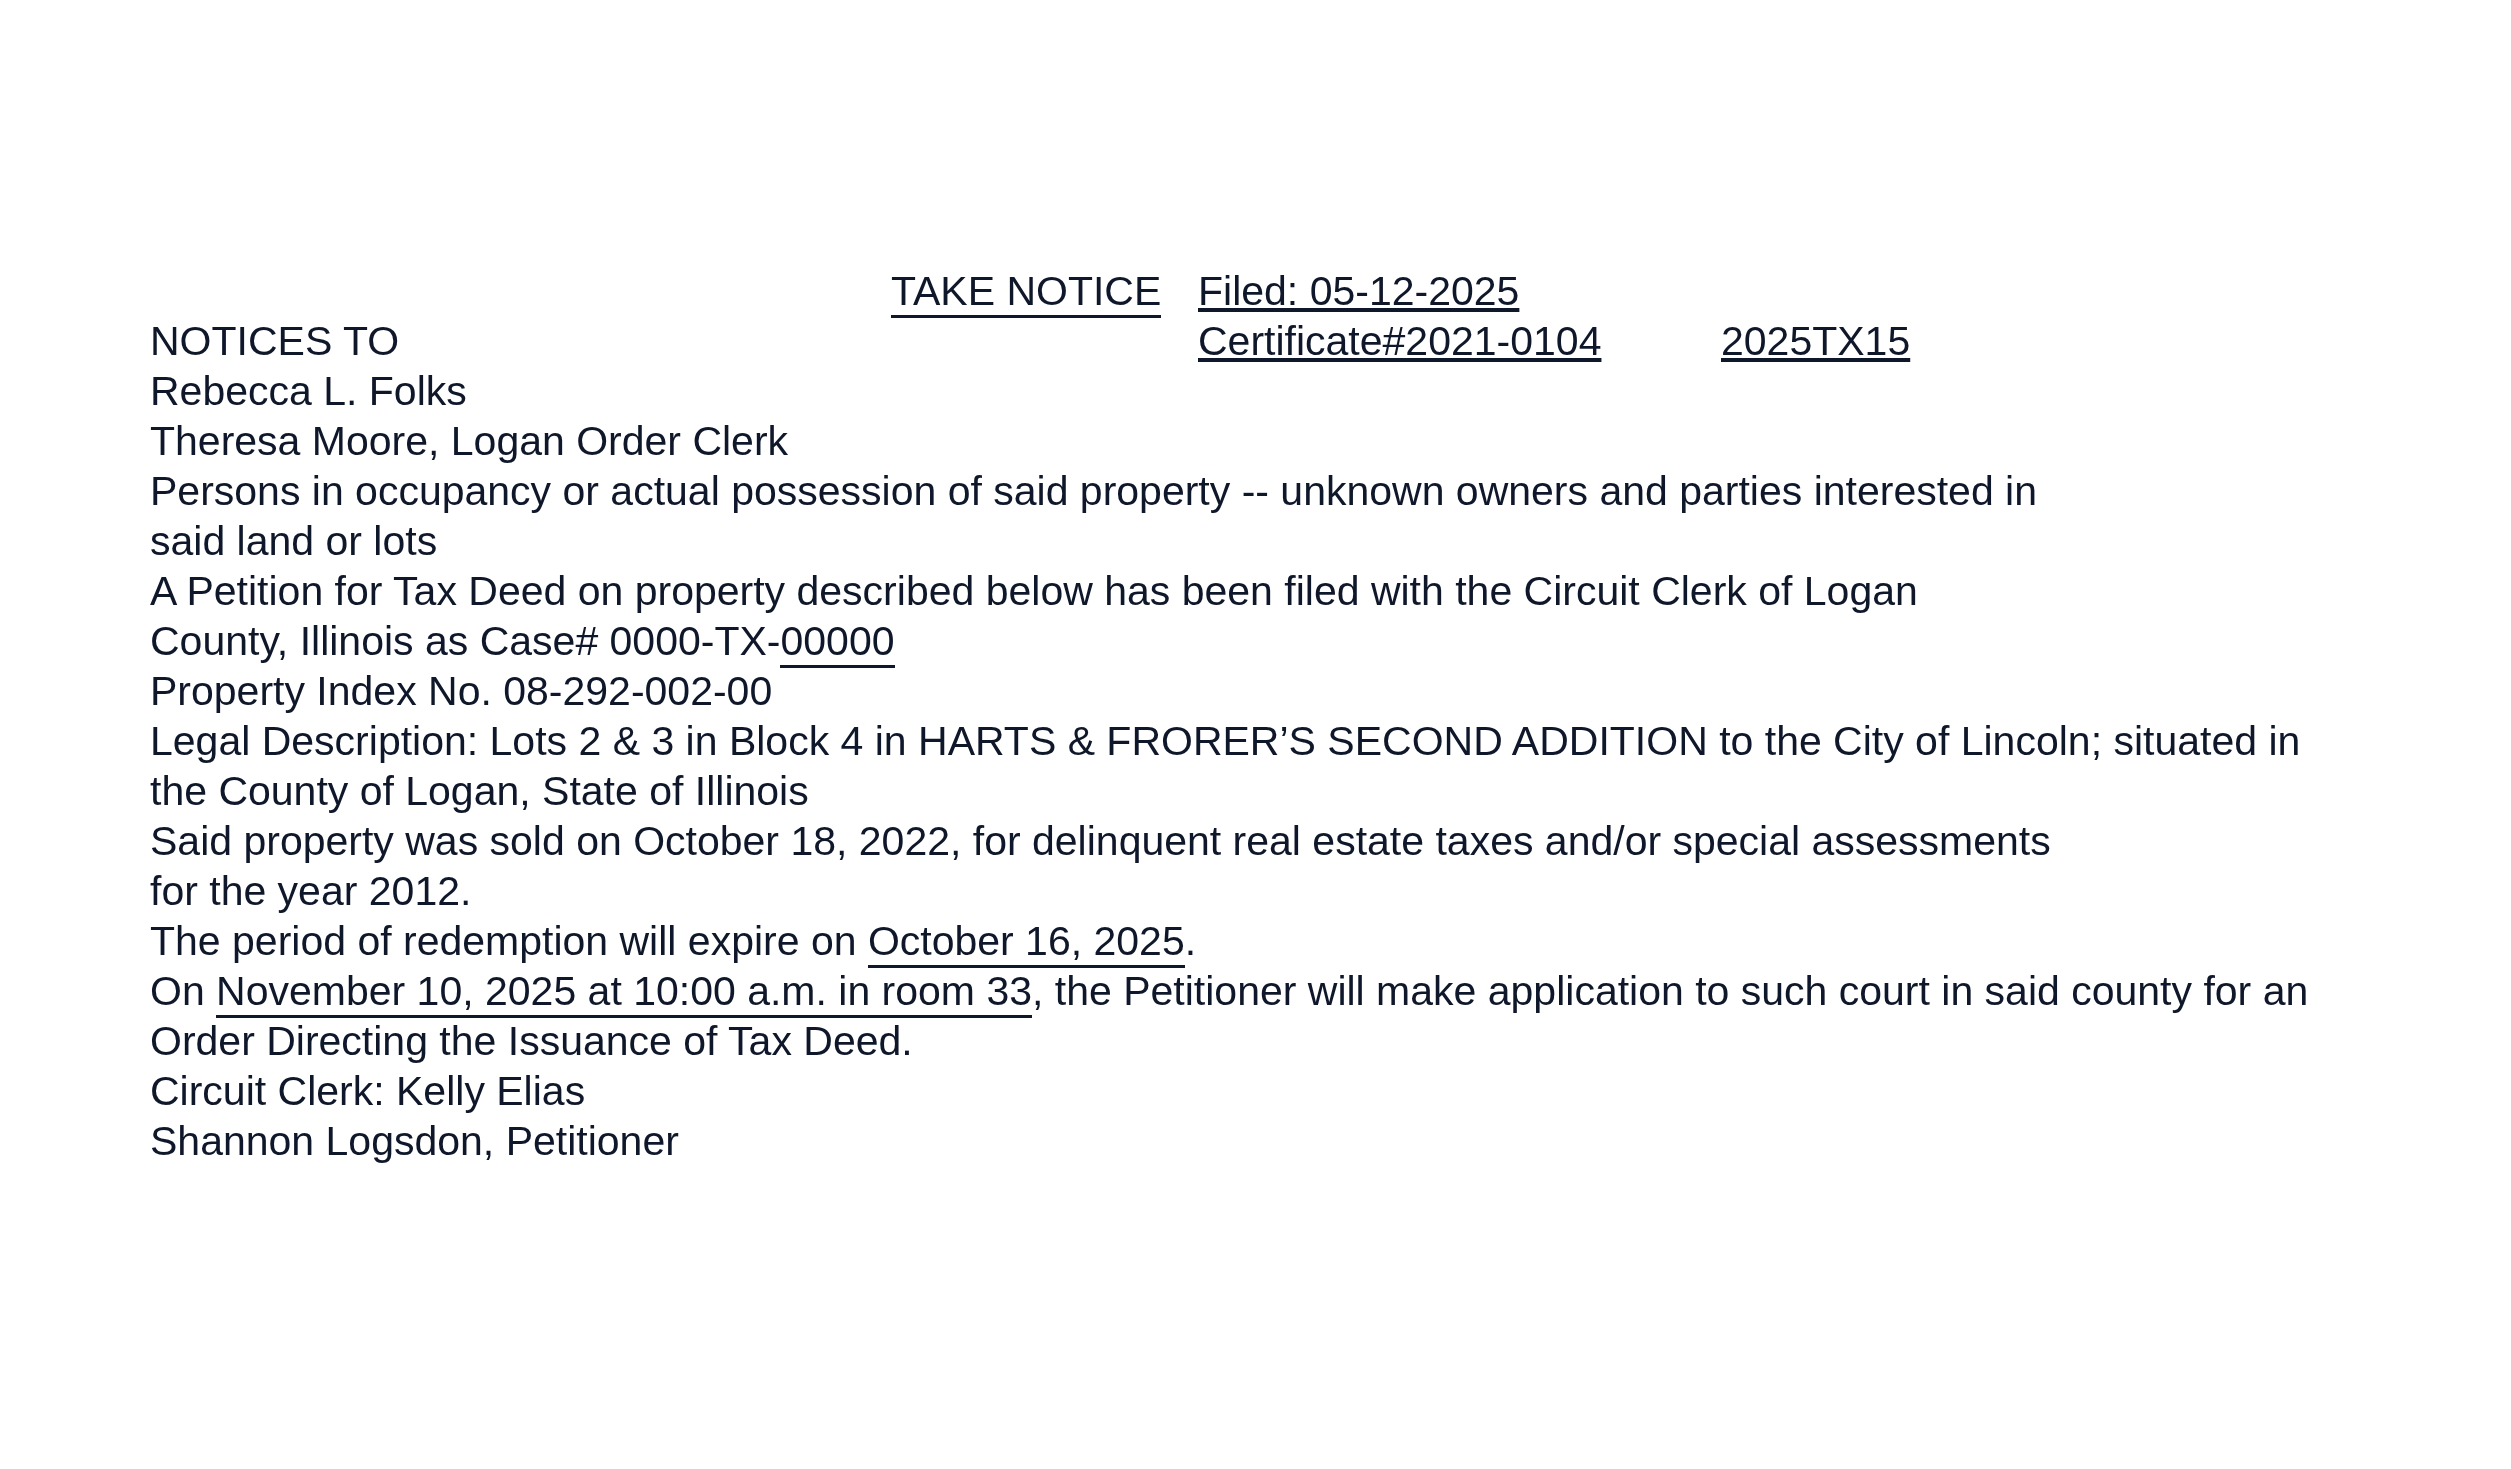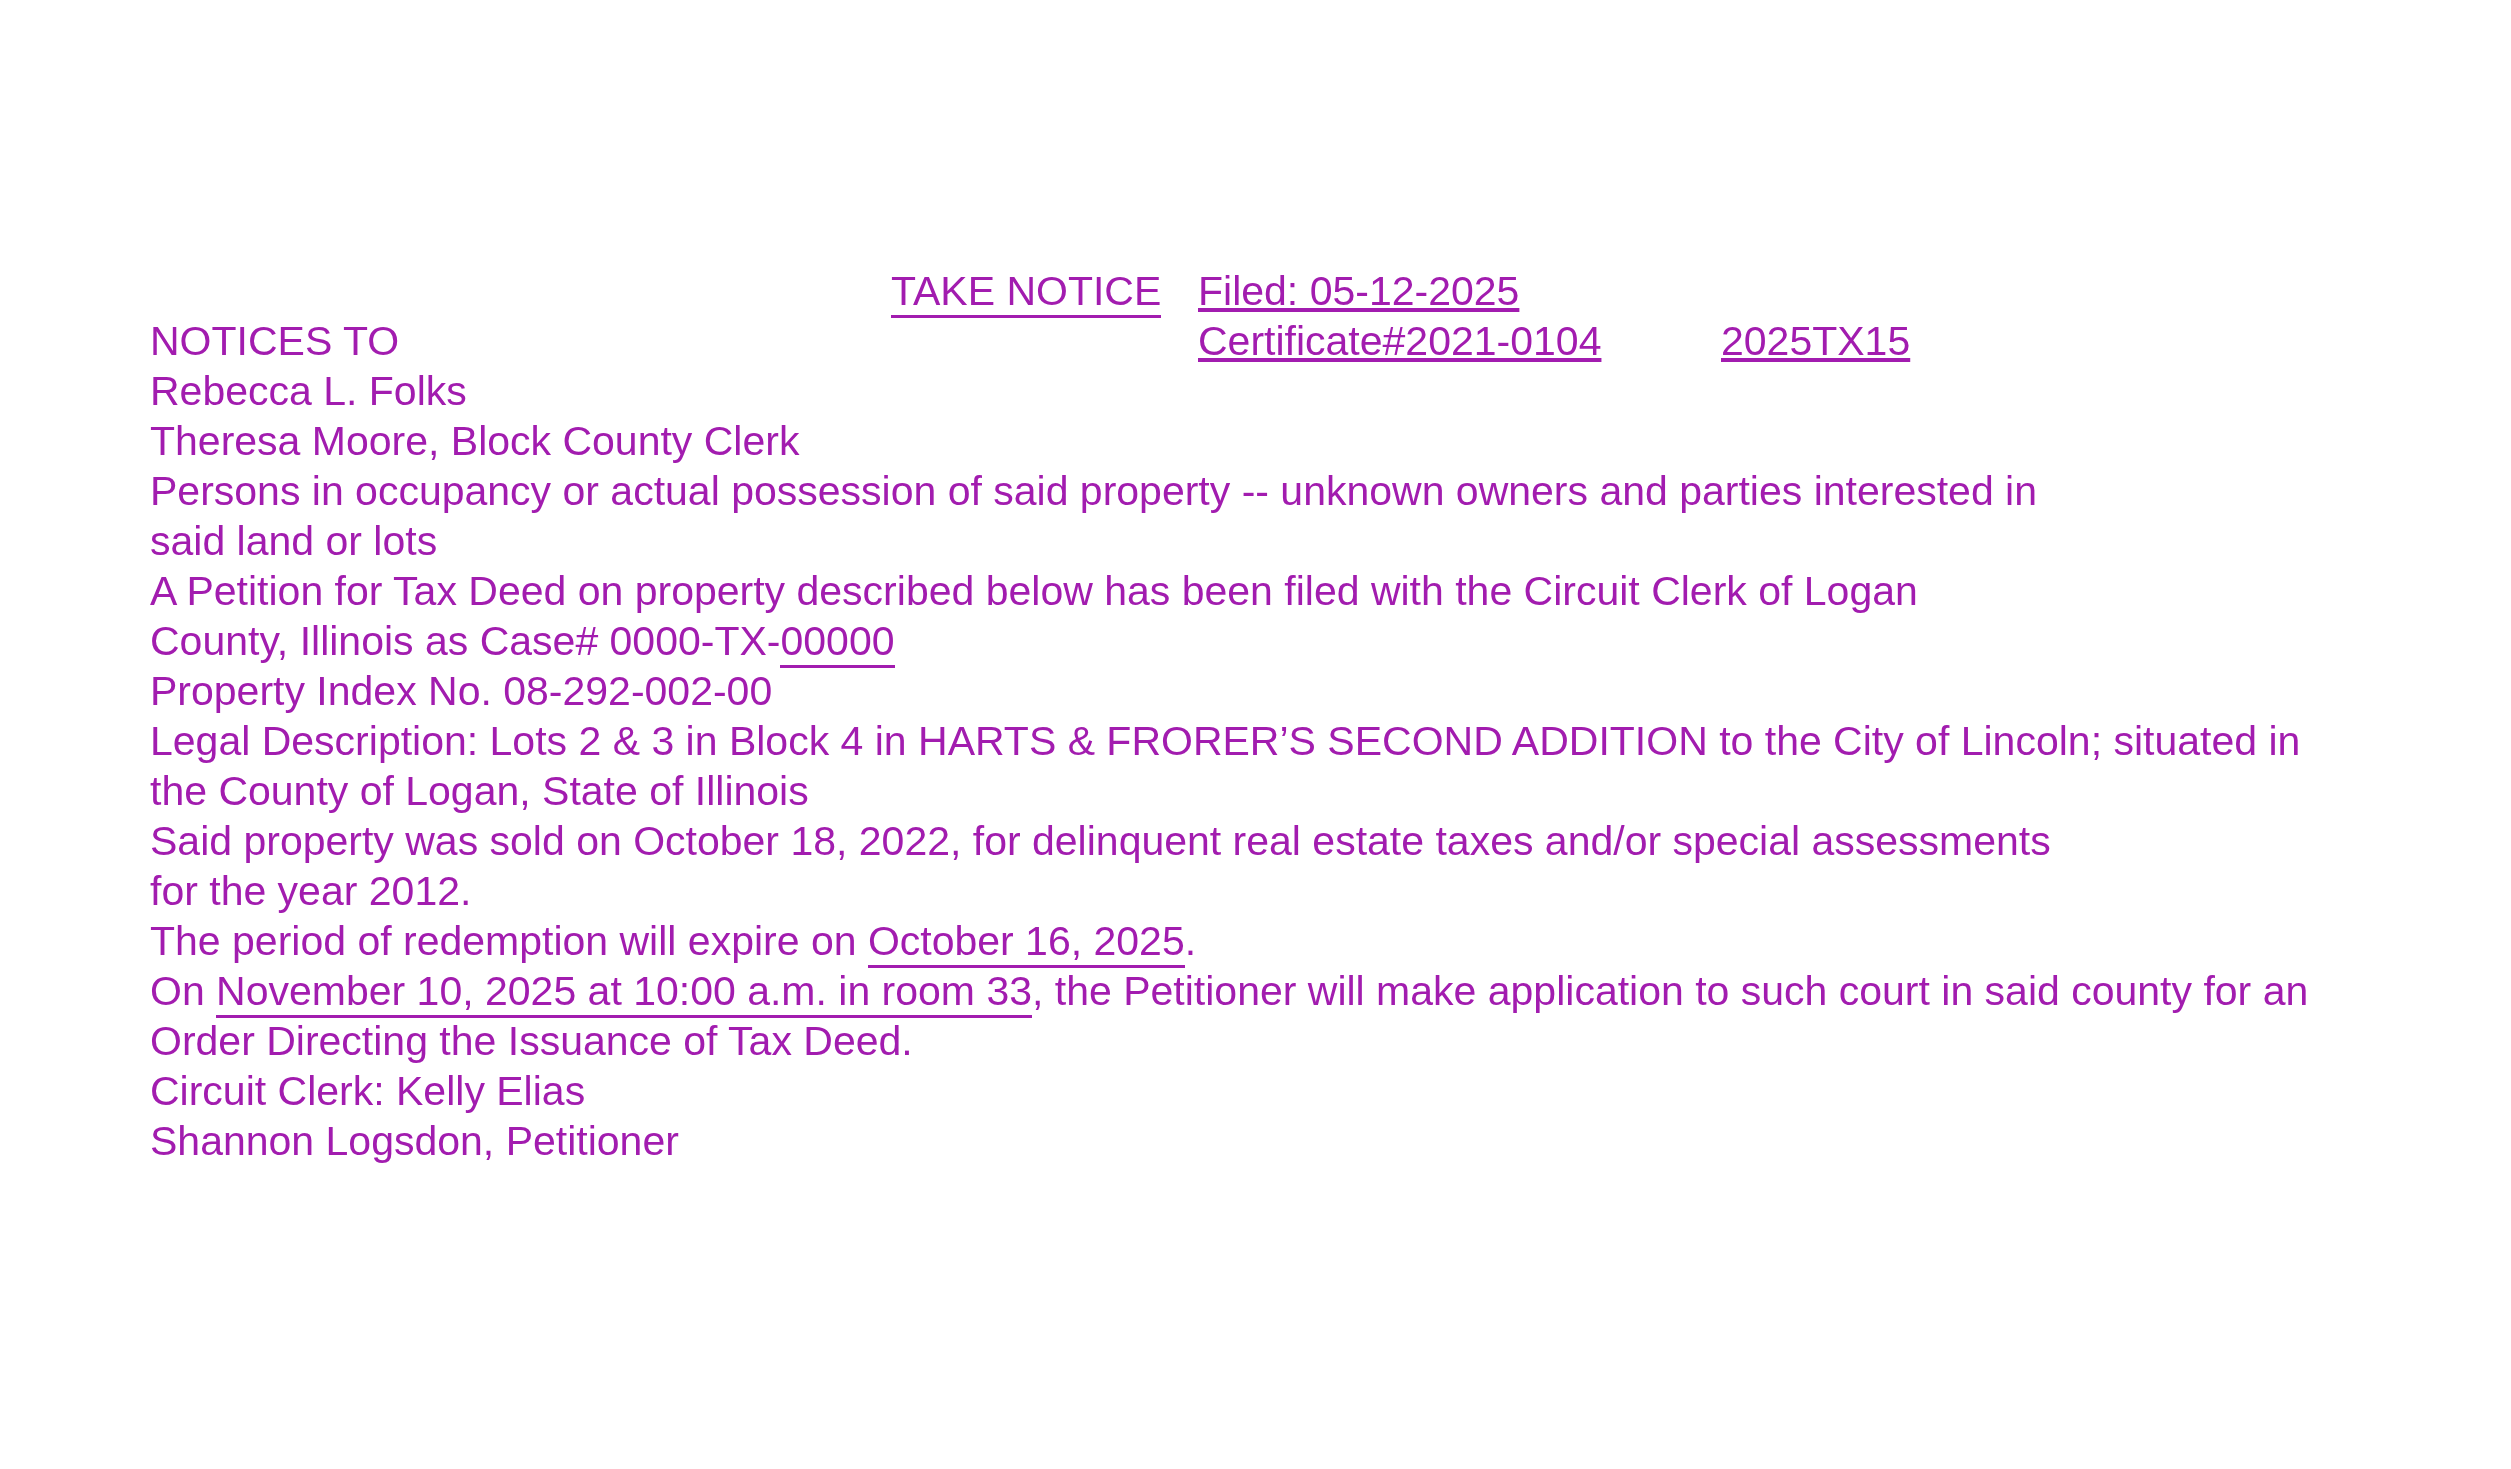--- a/index.html
+++ b/index.html
@@ -4,21 +4,21 @@
 <style>
   * { box-sizing: border-box; }
   html, body { margin: 0; padding: 0; }
   body { background: #ffffff; width: 2512px; height: 1470px; overflow: hidden; }
 
   .page {
     position: relative;
     width: 2512px;
     height: 1470px;
     background: #ffffff;
-    color: #a21caf;
+    color: #0f172a;
     font-family: "Liberation Sans", "DejaVu Sans", sans-serif;
     font-size: 41px;
     line-height: 50px;
   }
 
   .content {
     position: absolute;
     left: 150px;
     top: 266px;
     right: 0;
@@ -58,21 +58,21 @@
       <span>NOTICES TO</span>
       <span class="abs col-a">Certificate#2021-0104</span>
       <span class="abs col-b">2025TX15</span>
     </div>
 
     <div class="line">
       <span>Rebecca L. Folks</span>
     </div>
 
     <div class="line">
-      <span>Theresa Moore, Block County Clerk</span>
+      <span>Theresa Moore, Logan Order Clerk</span>
     </div>
 
     <div class="line">
       <span>Persons in occupancy or actual possession of said property -- unknown owners and parties interested in</span>
     </div>
 
     <div class="line">
       <span>said land or lots</span>
     </div>
 

